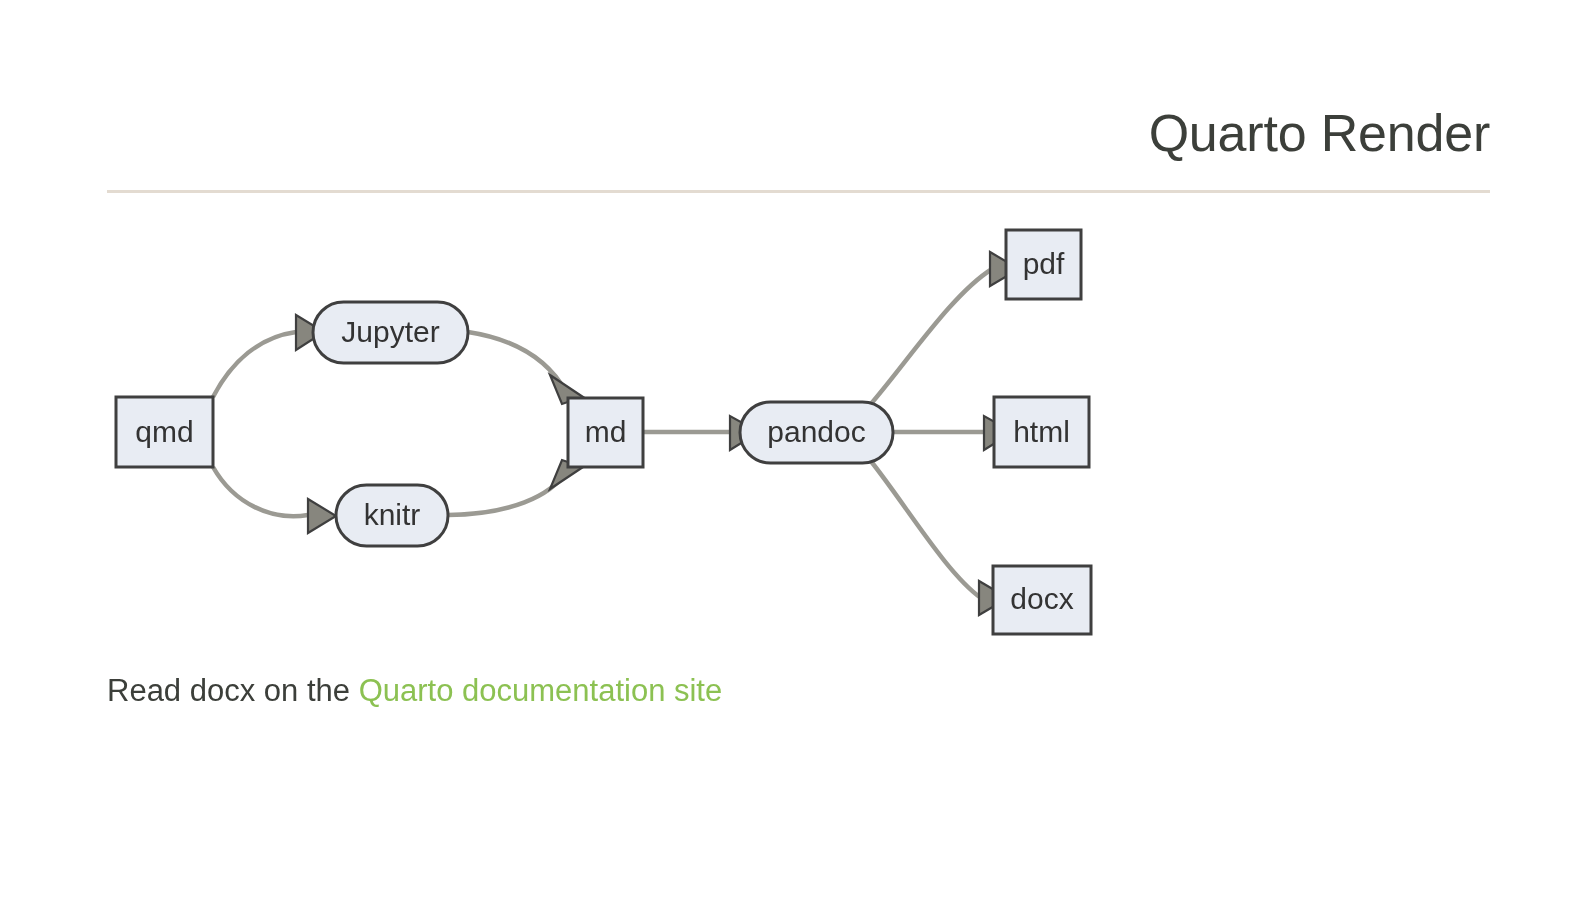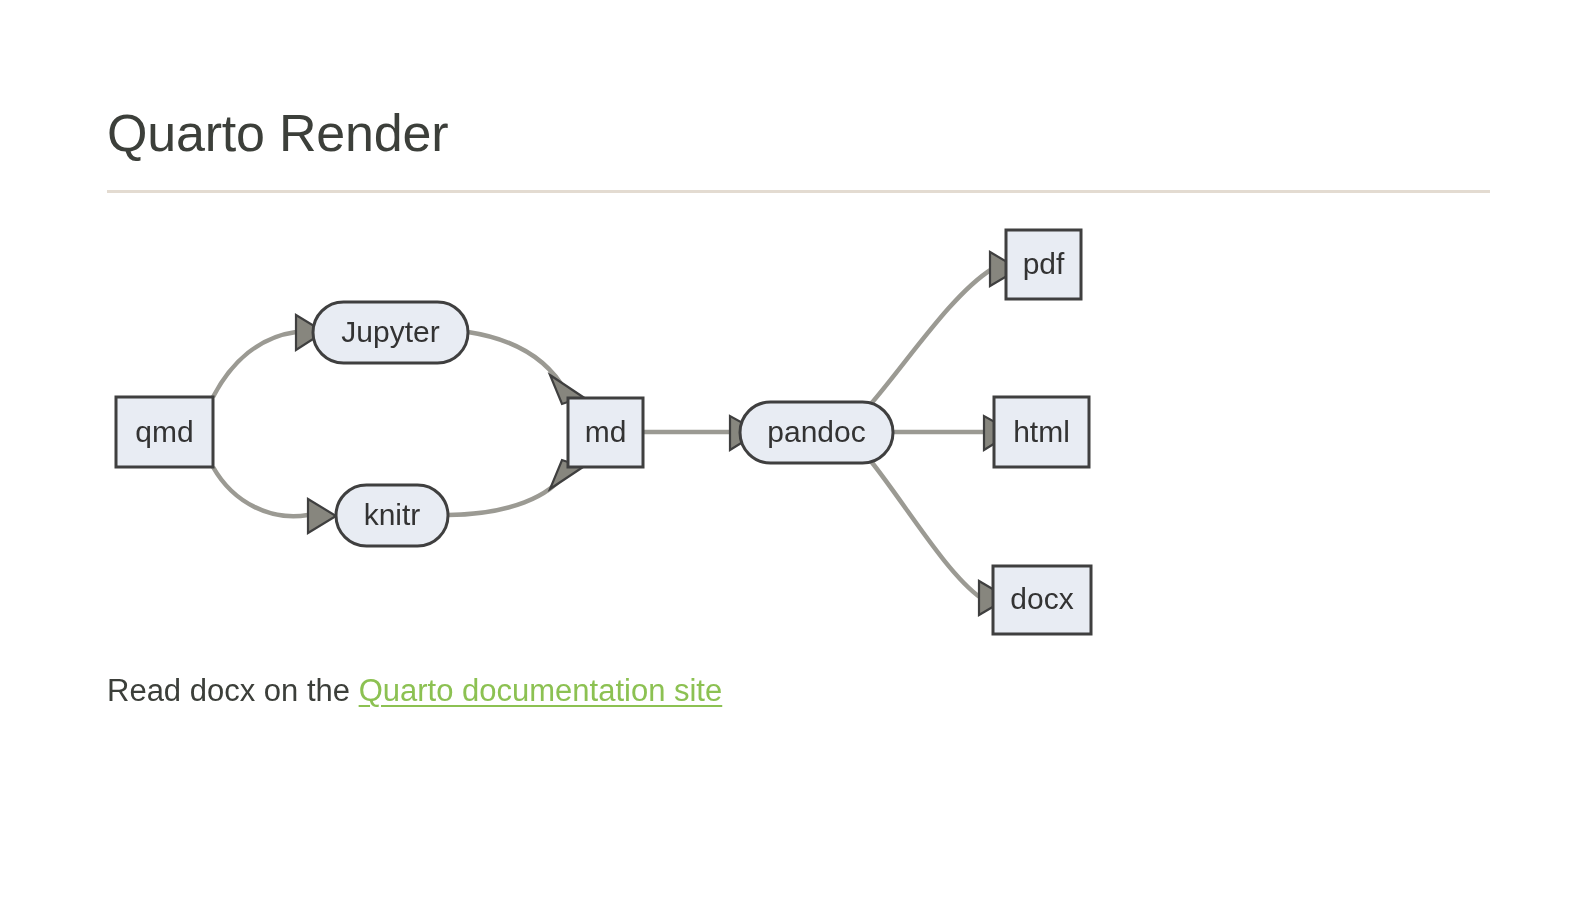--- a/index.html
+++ b/index.html
@@ -28,20 +28,21 @@
     width: 1383px;
   }
   .page-title {
     font-size: 52px;
     font-weight: 400;
     color: #3c3f3a;
     margin: 0;
     padding-top: 104px;
     letter-spacing: -0.2px;
     line-height: 1.15;
+    text-align: right;
   }
   .title-rule {
     height: 3px;
     background: #e3dbd1;
     margin-top: 26px;
     width: 1383px;
     border: 0;
   }
   .diagram-wrap {
     position: relative;
@@ -83,21 +84,20 @@
     position: absolute;
     left: 107px;
     top: 670px;
     font-size: 31px;
     color: #3c3f3a;
     line-height: 1.35;
     white-space: nowrap;
   }
   .footer-link {
     color: #8cc152;
-    text-decoration: underline;
     text-decoration-color: #8cc152;
     text-underline-offset: 4px;
     text-decoration-thickness: 2px;
     cursor: pointer;
   }
 </style>
 </head>
 <body>
 
 <div class="page">

